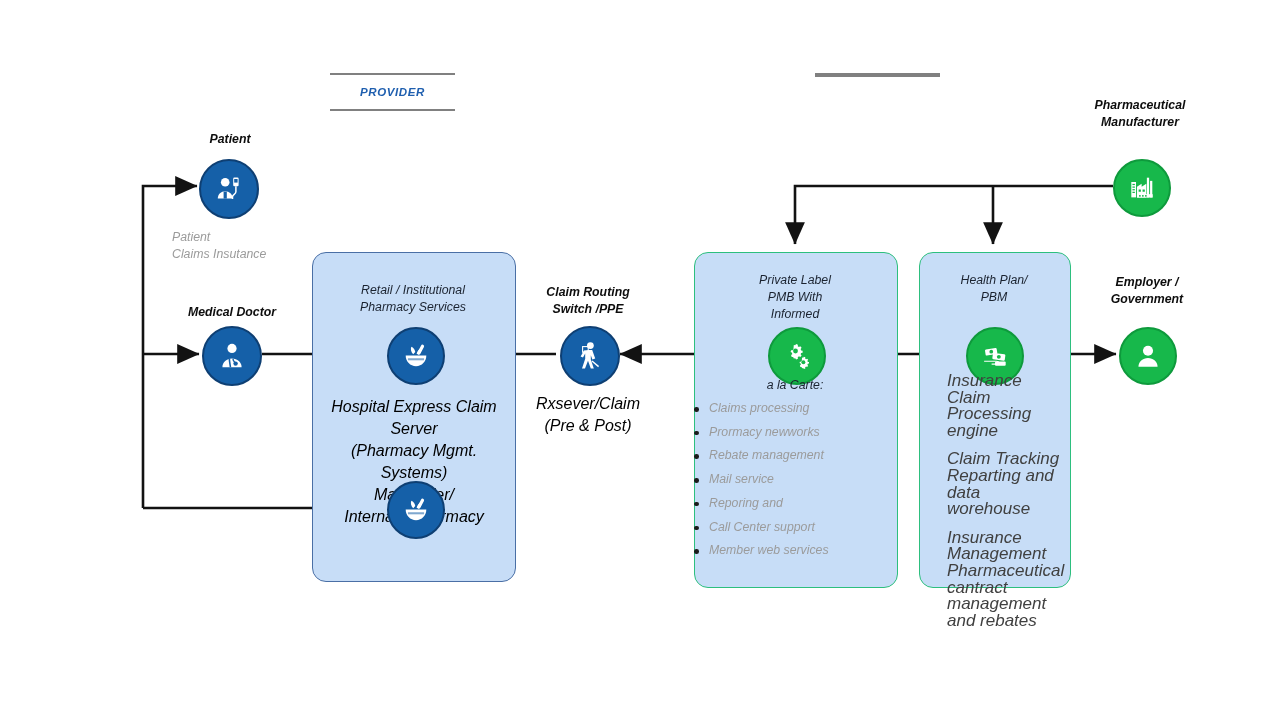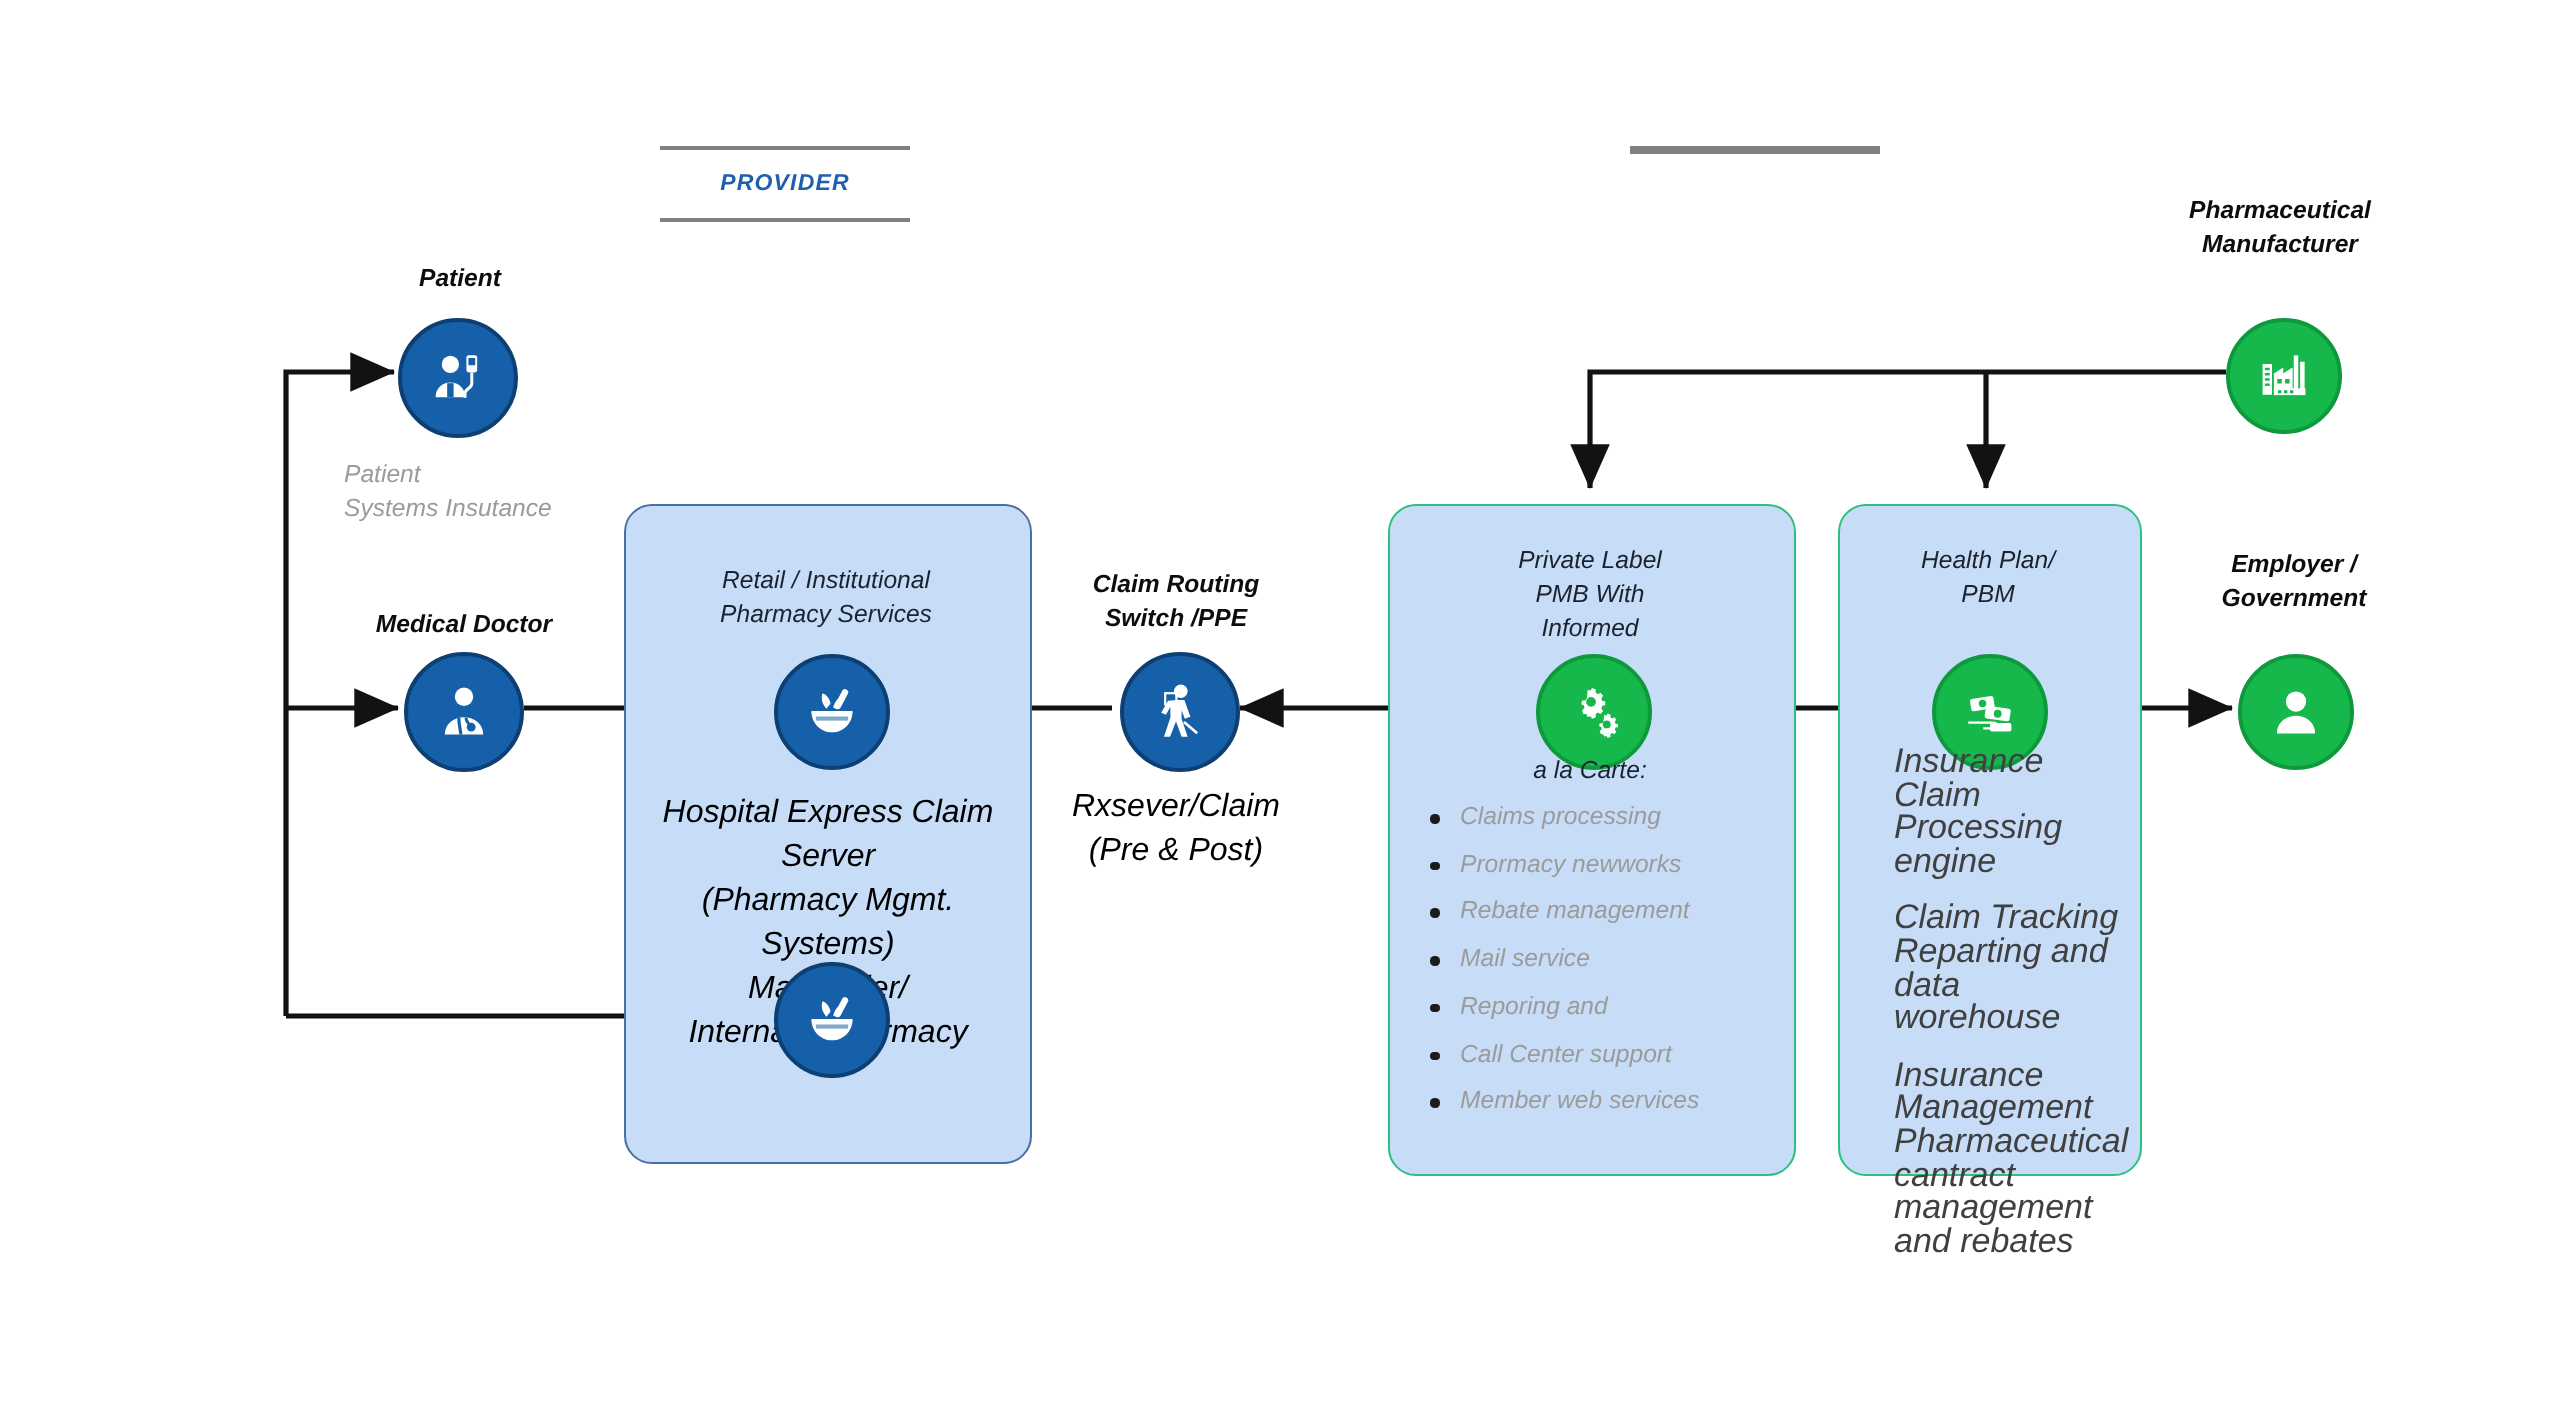--- a/index.html
+++ b/index.html
@@ -117,21 +117,21 @@
           <rect x="10.6" y="18.6" width="3.2" height="7" fill="#1560A8"></rect>
           <rect x="20.2" y="4.6" width="5.4" height="8.6" rx="1.2"></rect>
           <rect x="21.2" y="6" width="3.4" height="3.6" fill="#1560A8"></rect>
           <path d="M22.9 13.2v5.6c0 2.6-3.4 2.4-3.4 5.1v2" stroke="#ffffff" stroke-width="1.5" fill="none"></path>
         </g>
       </svg>
     </span>
   </div>
   <div class="lbl muted" style="left:172px;top:229px;width:160px;text-align:left;">
     <div>Patient</div>
-    <div>Systems Insutance</div>
+    <div>Claims Insutance</div>
   </div>
 
   <div class="lbl bold" style="left:167px;top:304px;width:130px;">Medical Doctor</div>
   <div class="node blue" id="node-doctor" style="left:202px;top:326px;width:56px;height:56px;">
     <span>
       <svg width="32" height="32" viewBox="0 0 32 32">
         <g fill="#ffffff">
           <circle cx="16" cy="8.4" r="4.6"></circle>
           <path d="M6.4 27.2c0-5 4.3-8.6 9.6-8.6s9.6 3.6 9.6 8.6z"></path>
           <path d="M13.4 18.8c0 4 1 6.4 1 8.4" stroke="#1560A8" stroke-width="1.6" fill="none"></path>
@@ -212,21 +212,21 @@
         <g fill="#ffffff">
           <path d="M12.6 4.2l1.5.3.9-1.3 2 .8-.2 1.6 1.3.9 1.4-.8 1.4 1.6-1 1.3.5 1.5 1.6.2v2.1l-1.6.3-.5 1.5 1 1.3-1.4 1.6-1.4-.8-1.3.9.2 1.6-2 .8-.9-1.3-1.5.3-.7-1.5-1.6-.1-.6-2 1.2-1-.2-1.5-1.5-.7.5-2 1.6.1.9-1.3z"></path>
           <circle cx="14.4" cy="10.6" r="2.6" fill="#17B84B"></circle>
           <path d="M21.4 17.6l1.2.2.7-1 1.6.6-.2 1.3 1 .7 1.1-.6 1.1 1.3-.8 1 .4 1.2 1.3.2v1.6l-1.3.2-.4 1.2.8 1-1.1 1.3-1.1-.6-1 .7.2 1.3-1.6.6-.7-1-1.2.2-.6-1.2-1.2-.1-.5-1.6 1-.8-.2-1.2-1.2-.6.4-1.5 1.3.1.7-1z"></path>
           <circle cx="22.8" cy="22.6" r="2.1" fill="#17B84B"></circle>
         </g>
       </svg>
     </span>
   </div>
   <div class="lbl dark" style="left:704px;top:377px;width:182px;">a la Carte:</div>
-  <ul class="bullets" id="pmb-services" style="left:710px;top:397px;width:186px;">
+  <ul class="bullets" id="pmb-services" style="left:689px;top:397px;width:186px;">
       <li>Claims processing</li>
       <li>Prormacy newworks</li>
       <li>Rebate management</li>
       <li>Mail service</li>
       <li>Reporing and</li>
       <li>Call Center support</li>
       <li>Member web services</li>
     </ul>
 
   <div class="lbl dark" style="left:925px;top:272px;width:138px;">

